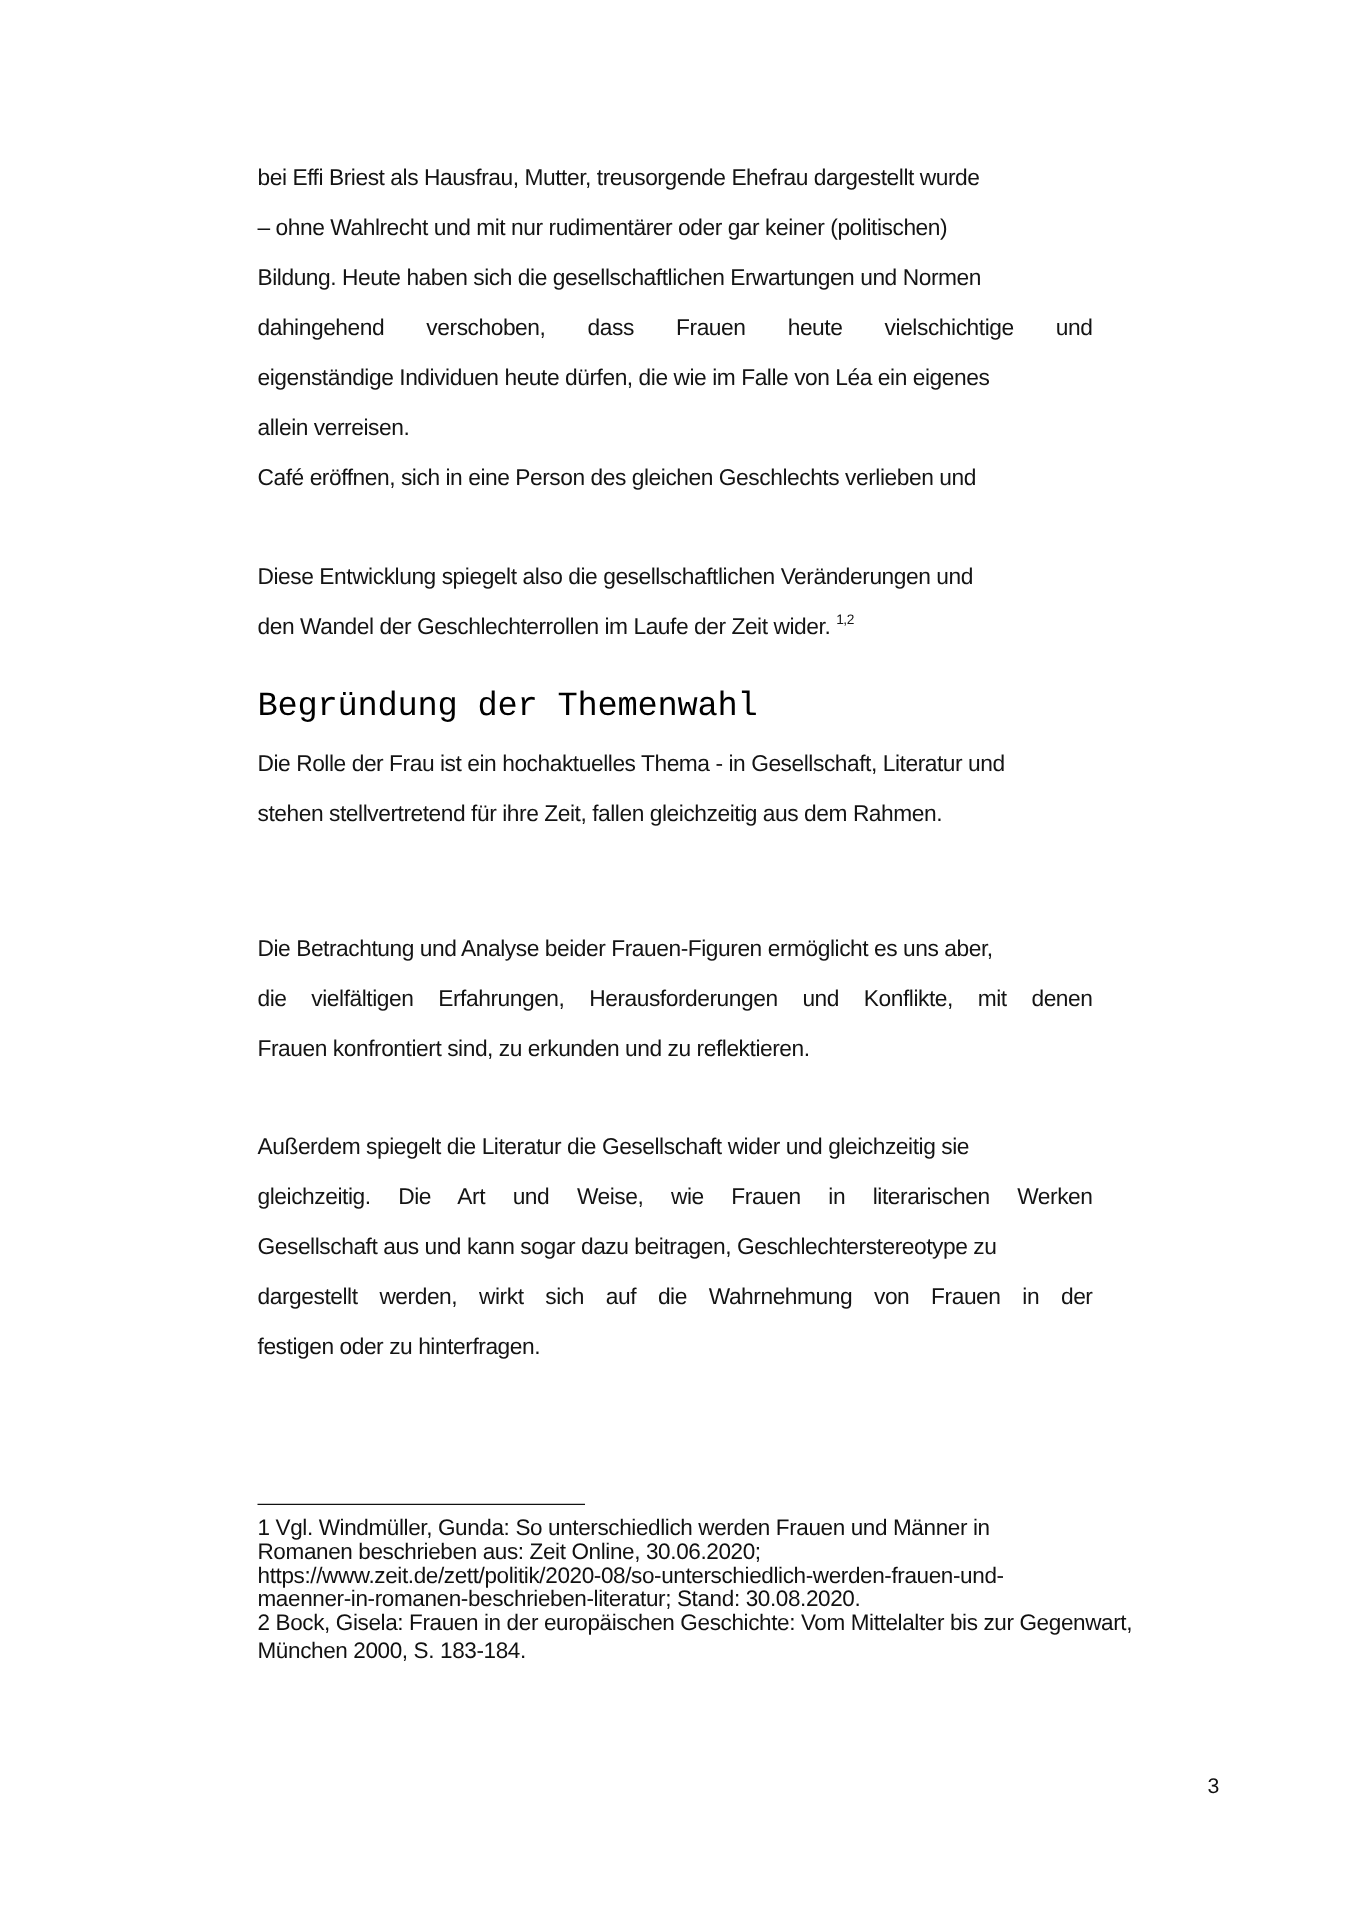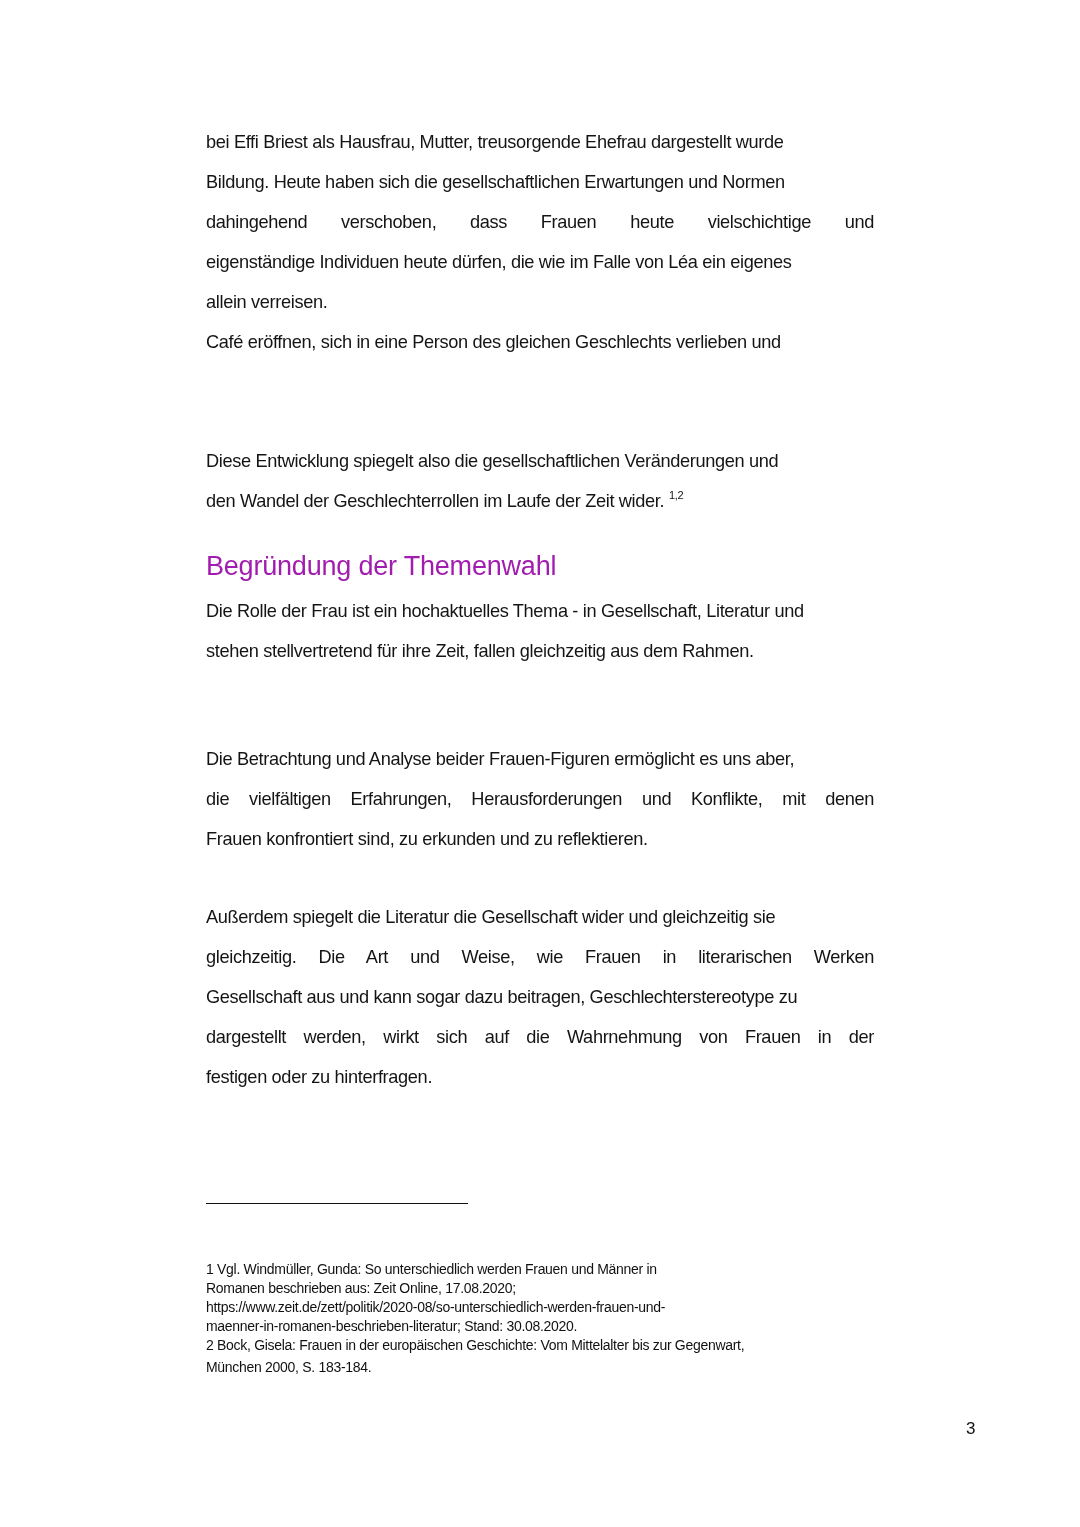--- a/index.html
+++ b/index.html
@@ -8,44 +8,45 @@
   .body-text {
     position: absolute; left: 206px; width: 668px;
     font-family: "Liberation Sans", sans-serif;
     font-size: 18.2px; color: #141414;
     line-height: 40px; text-align: justify;
     letter-spacing: -0.35px;
   }
   .body-text p { margin: 0; }
   .heading {
     position: absolute; left: 206px; top: 551px;
-    font-family: Liberation Sans, sans-serif;
-    font-size: 27px; color: #a21caf; font-weight: normal;
+    font-family: Liberation Mono, monospace;
+    font-size: 27px; color: #000000; font-weight: normal;
     margin: 0; letter-spacing: -0.2px;
   }
   sup { font-size: 11px; vertical-align: 8px; line-height: 0; }
   .fn-rule { position: absolute; left: 206px; top: 1203px; width: 262px; height: 0; border-top: 1.3px solid #111; }
   .footnotes {
     position: absolute; left: 206px; top: 1213px; width: 740px;
     font-family: "Liberation Sans", sans-serif;
-    font-size: 14px; color: #111; line-height: 19px; letter-spacing: -0.3px; margin-top: 47px;
+    font-size: 18px; color: #111; line-height: 19px; letter-spacing: -0.3px;
   }
   .footnotes div { margin: 0; white-space: nowrap; }
   .page-number {
     position: absolute; left: 966px; top: 1419px;
     font-family: "Liberation Sans", sans-serif; font-size: 17px; color: #111;
   }
 </style>
 </head>
 <body>
 
 <div class="page">
 
   <div class="body-text" style="top:122px;">
     <p>bei Effi Briest als Hausfrau, Mutter, treusorgende Ehefrau dargestellt wurde</p>
+    <p>– ohne Wahlrecht und mit nur rudimentärer oder gar keiner (politischen)</p>
     <p>Bildung. Heute haben sich die gesellschaftlichen Erwartungen und Normen</p>
     <p style="text-align-last: justify;">dahingehend verschoben, dass Frauen heute vielschichtige und</p>
     <p>eigenständige Individuen heute dürfen, die wie im Falle von Léa ein eigenes</p>
     <p>allein verreisen.</p>
     <p>Café eröffnen, sich in eine Person des gleichen Geschlechts verlieben und</p>
   </div>
 
   <div class="body-text" style="top:441px;">
     <p>Diese Entwicklung spiegelt also die gesellschaftlichen Veränderungen und</p>
     <p><span>den Wandel der Geschlechterrollen im Laufe der Zeit wider.</span>&nbsp;<sup>1,2</sup></p>
@@ -70,21 +71,21 @@
     <p>Gesellschaft aus und kann sogar dazu beitragen, Geschlechterstereotype zu</p>
     <p style="text-align-last: justify;">dargestellt werden, wirkt sich auf die Wahrnehmung von Frauen in der</p>
     <p>festigen oder zu hinterfragen.</p>
   </div>
 
   <div class="fn-rule"></div>
 
   <div class="footnotes">
     <div>
       <div>1 Vgl. Windmüller, Gunda: So unterschiedlich werden Frauen und Männer in</div>
-      <div>Romanen beschrieben aus: Zeit Online, 17.08.2020;</div>
+      <div>Romanen beschrieben aus: Zeit Online, 30.06.2020;</div>
       <div>https://www.zeit.de/zett/politik/2020-08/so-unterschiedlich-werden-frauen-und-</div>
       <div>maenner-in-romanen-beschrieben-literatur; Stand: 30.08.2020.</div>
     </div>
     <div>
       <div>2 Bock, Gisela: Frauen in der europäischen Geschichte: Vom Mittelalter bis zur Gegenwart,</div>
       <div style="margin-top:3px;">München 2000, S. 183-184.</div>
     </div>
   </div>
 
   <div class="page-number">3</div>

